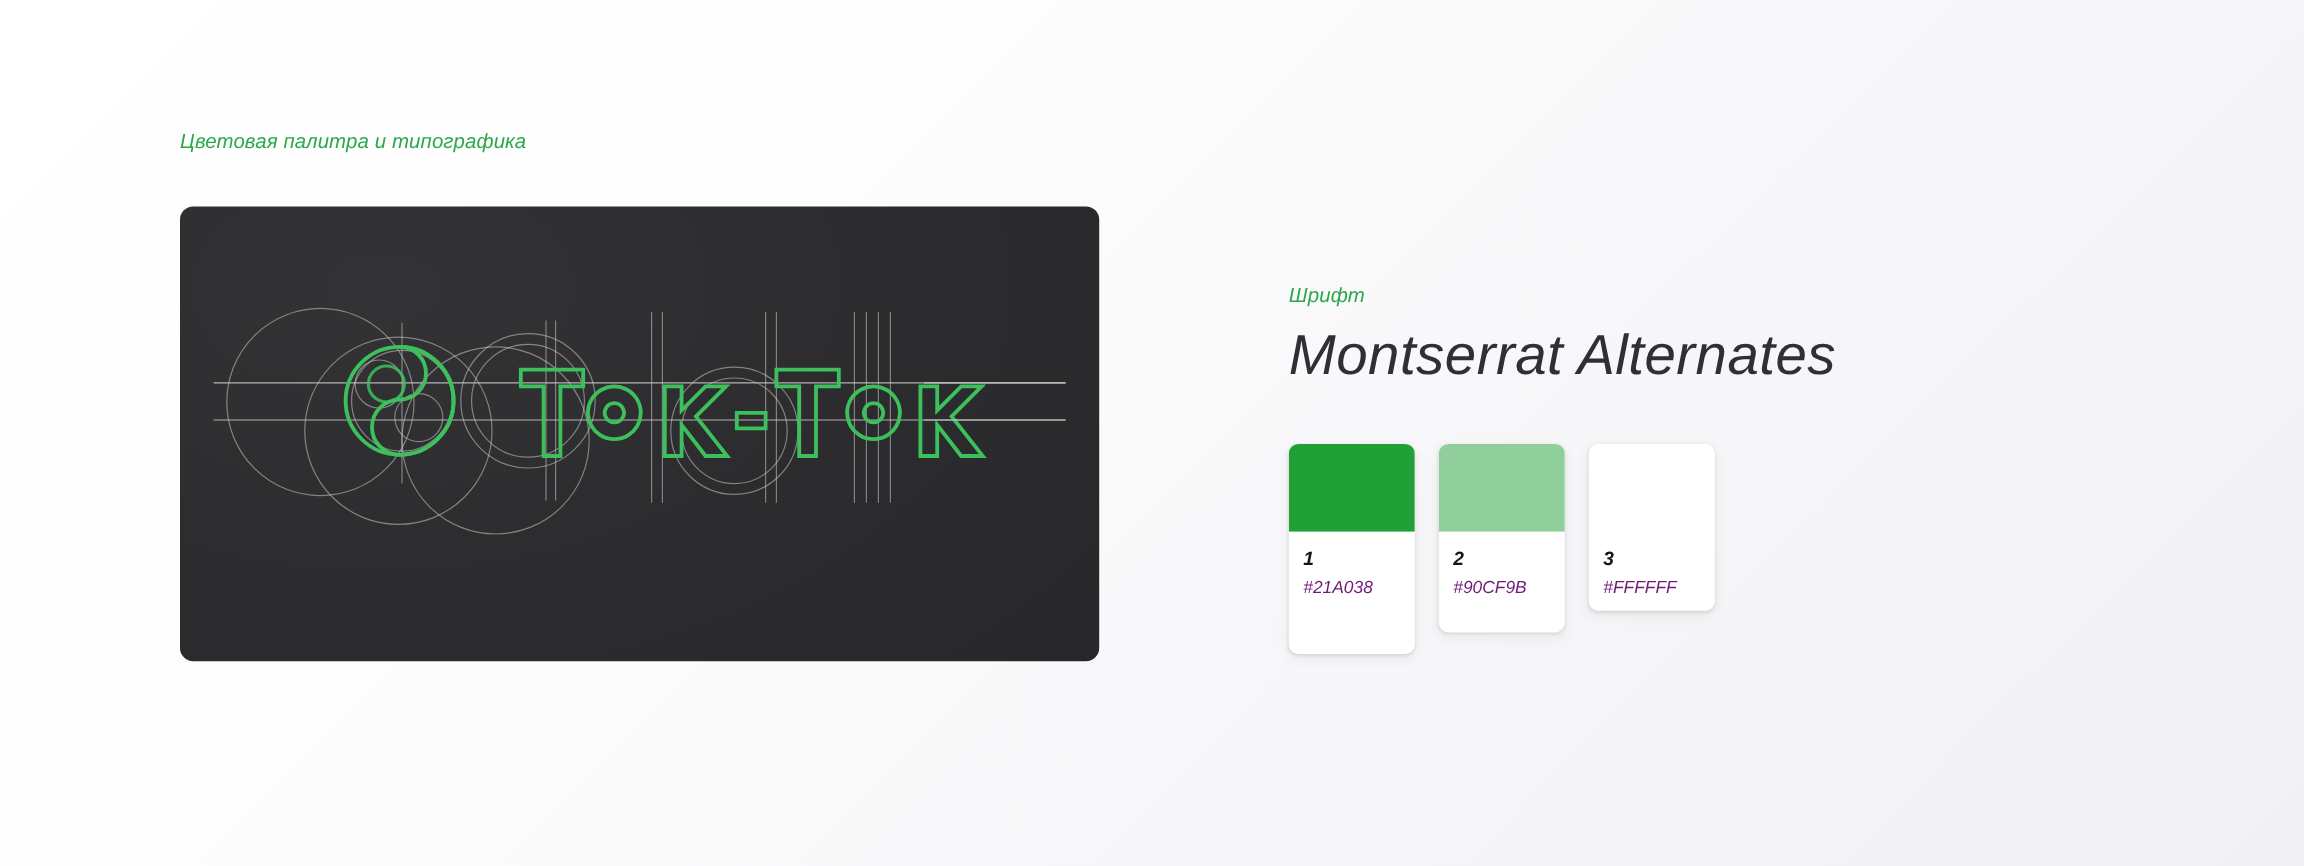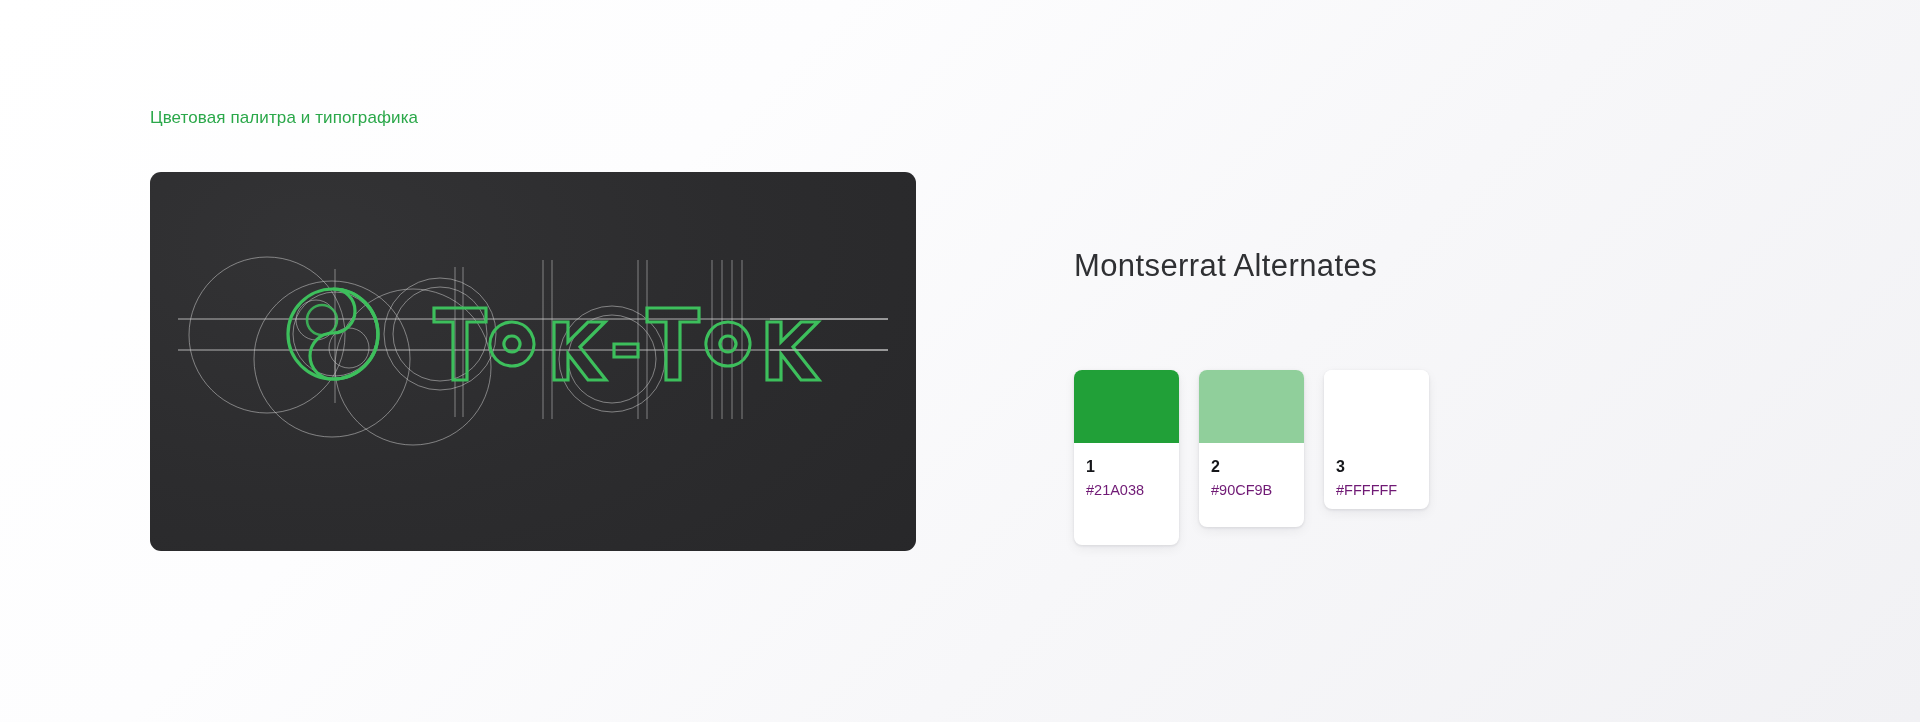--- a/index.html
+++ b/index.html
@@ -11,20 +11,21 @@
   }
   body {
     font-family: "Liberation Sans", sans-serif;
     background: linear-gradient(135deg, #FFFFFF 0%, #FDFDFE 32%, #F7F7F9 62%, #F1F1F4 100%);
     position: relative;
   }
 
   .canvas {
     position: absolute;
     inset: 0;
+    font-style: italic;
   }
 
   
   .section-label {
     position: absolute;
     left: 150px;
     top: 106px;
     font-size: 17px;
     line-height: 24px;
     letter-spacing: 0.1px;
@@ -62,21 +63,21 @@
   }
   .font-label {
     font-size: 17px;
     line-height: 22px;
     color: #2BA84A;
     letter-spacing: 0.1px;
     margin: 0 0 8px 0;
     white-space: nowrap;
   }
   .font-name {
-    font-size: 31px;
+    font-size: 47px;
     line-height: 60px;
     font-weight: 300;
     color: #2F3033;
     letter-spacing: 0.4px;
     margin: 0;
     white-space: nowrap;
   }
 
   
   .palette {
@@ -205,20 +206,21 @@
       </g>
 
       <g>
         <line class="gf" x1="620" y1="147" x2="738" y2="147"></line>
         <line class="gf" x1="620" y1="178" x2="738" y2="178"></line>
       </g>
     </svg>
   </div>
 
   <div class="right-col">
+    <p class="font-label">Шрифт</p>
     <h1 class="font-name">Montserrat Alternates</h1>
   </div>
 
   <div class="palette">
 
     <div class="swatch-card card-1">
       <div class="swatch-chip" style="background:#21A038"></div>
       <div class="swatch-meta">
         <p class="swatch-index">1</p>
         <p class="swatch-hex">#21A038</p>

